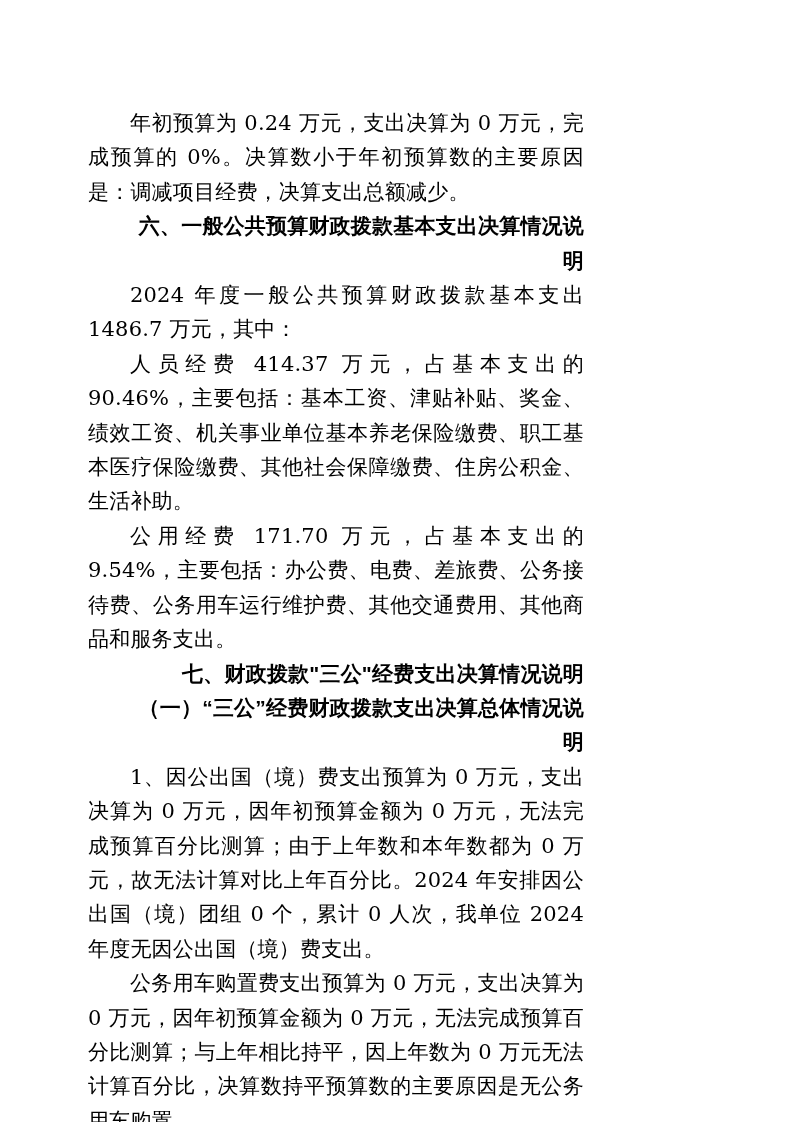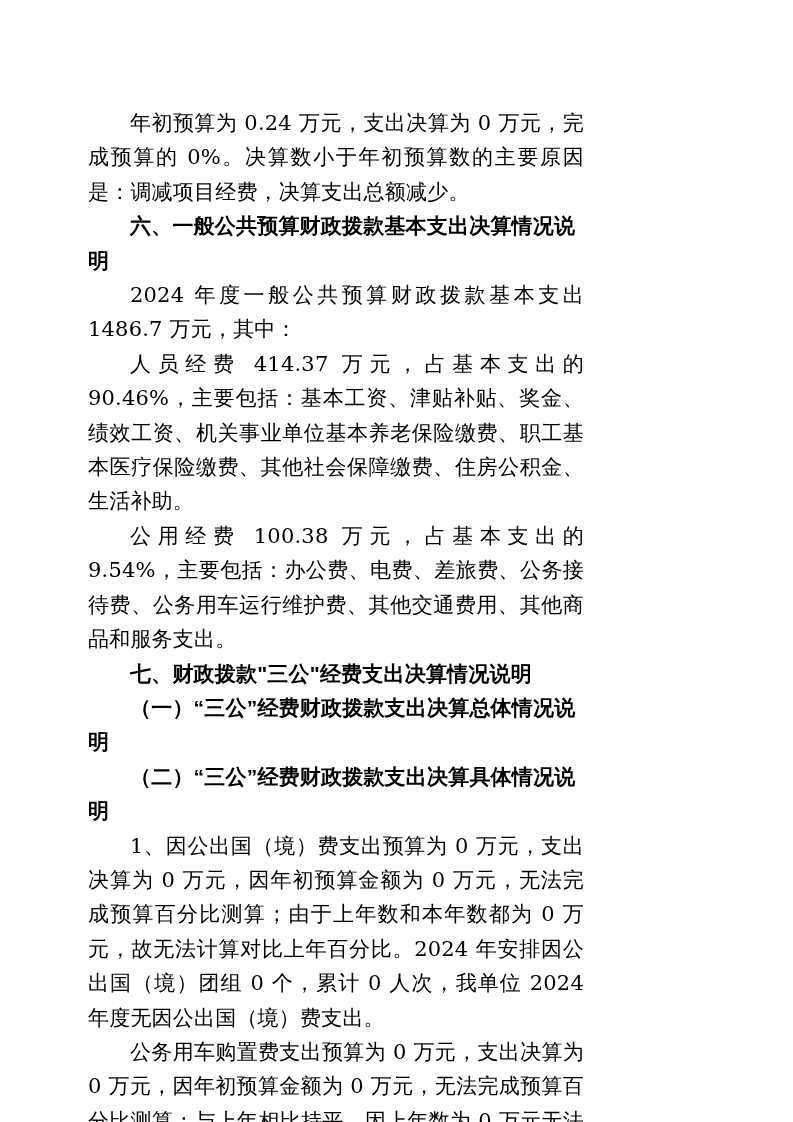--- a/index.html
+++ b/index.html
@@ -22,46 +22,45 @@
   }
   .para {
     margin: 0;
     text-indent: 2em;
     text-align: justify;
     letter-spacing: 0.2px;
   }
   .heading {
     margin: 0;
     text-indent: 2em;
-    text-align: left;
+    text-align: right;
     font-family: "Liberation Sans", "DejaVu Sans", sans-serif;
     font-weight: bold;
     font-size: 21px;
     line-height: 34.4px;
     letter-spacing: 0.2px;
   }
 </style>
 </head>
 <body>
 
 <div class="page">
   <p class="para">年初预算为 0.24 万元，支出决算为 0 万元，完成预算的 0%。决算数小于年初预算数的主要原因是：调减项目经费，决算支出总额减少。</p>
 
   <h2 class="heading">六、一般公共预算财政拨款基本支出决算情况说明</h2>
 
   <p class="para">2024 年度一般公共预算财政拨款基本支出 1486.7 万元，其中：</p>
 
   <p class="para">人员经费 414.37 万元，占基本支出的 90.46%，主要包括：基本工资、津贴补贴、奖金、绩效工资、机关事业单位基本养老保险缴费、职工基本医疗保险缴费、其他社会保障缴费、住房公积金、生活补助。</p>
 
-  <p class="para">公用经费 100.38 万元，占基本支出的 9.54%，主要包括：办公费、电费、差旅费、公务接待费、公务用车运行维护费、其他交通费用、其他商品和服务支出。</p>
+  <p class="para">公用经费 171.70 万元，占基本支出的 9.54%，主要包括：办公费、电费、差旅费、公务接待费、公务用车运行维护费、其他交通费用、其他商品和服务支出。</p>
 
   <h2 class="heading">七、财政拨款"三公"经费支出决算情况说明</h2>
 
   <h2 class="heading">（一）“三公”经费财政拨款支出决算总体情况说明</h2>
 
 
-  <h2 class="heading">（二）“三公”经费财政拨款支出决算具体情况说明</h2>
 
   <p class="para">1、因公出国（境）费支出预算为 0 万元，支出决算为 0 万元，因年初预算金额为 0 万元，无法完成预算百分比测算；由于上年数和本年数都为 0 万元，故无法计算对比上年百分比。2024 年安排因公出国（境）团组 0 个，累计 0 人次，我单位 2024 年度无因公出国（境）费支出。</p>
 
 
   <p class="para">公务用车购置费支出预算为 0 万元，支出决算为 0 万元，因年初预算金额为 0 万元，无法完成预算百分比测算；与上年相比持平，因上年数为 0 万元无法计算百分比，决算数持平预算数的主要原因是无公务用车购置</p>
 </div>
 
 </body></html>

